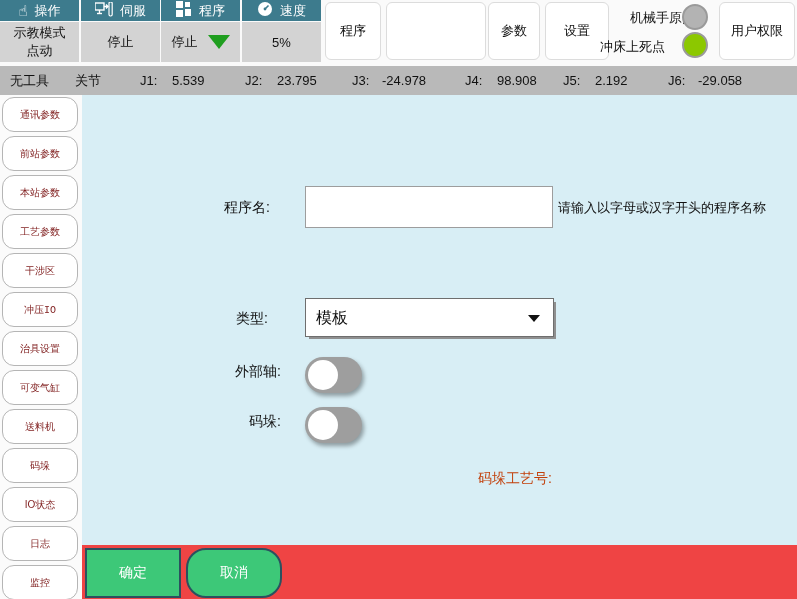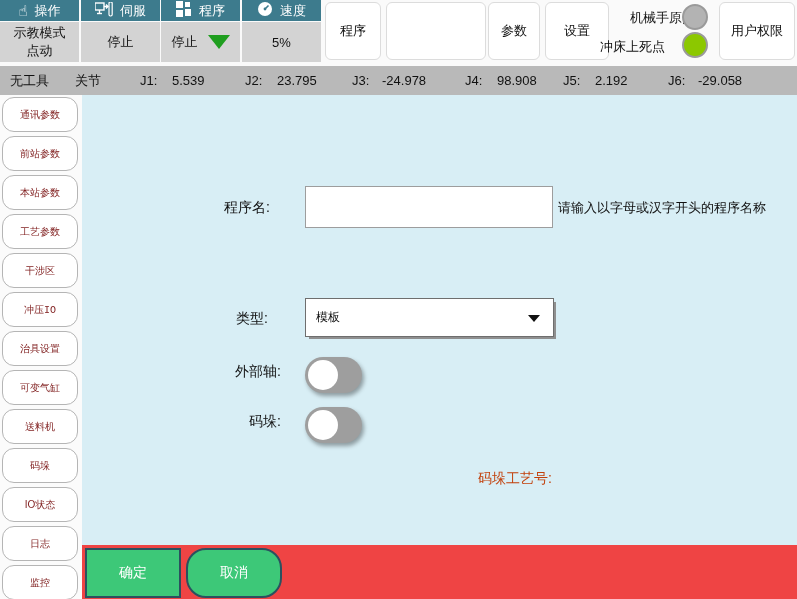--- a/index.html
+++ b/index.html
@@ -66,21 +66,21 @@
   .text-input {
     position:absolute; left:223px; top:91px; width:248px; height:42px;
     background:#fff; border:1px solid #9d9d9d;
     font-size:14px; line-height:40px; padding:0 8px;
   }
   .hint { position:absolute; left:476px; top:104px; font-size:13px; color:#111; white-space:nowrap; }
   .combo {
     position:absolute; left:223px; top:203px; width:249px; height:39px;
     background:#fff; border:1px solid #6e6e6e;
     box-shadow:3px 3px 0 -1px #8f8f8f;
-    font-size:12px; line-height:37px; padding:0 10px;
+    font-size:16px; line-height:37px; padding:0 10px;
   }
   .combo-arrow {
     position:absolute; right:13px; top:16px;
     width:0; height:0;
     border-left:6px solid transparent; border-right:6px solid transparent;
     border-top:7px solid #111;
   }
   .toggle {
     position:absolute; left:223px; width:57px; height:36px;
     border-radius:18px; background:#9e9e9e;

